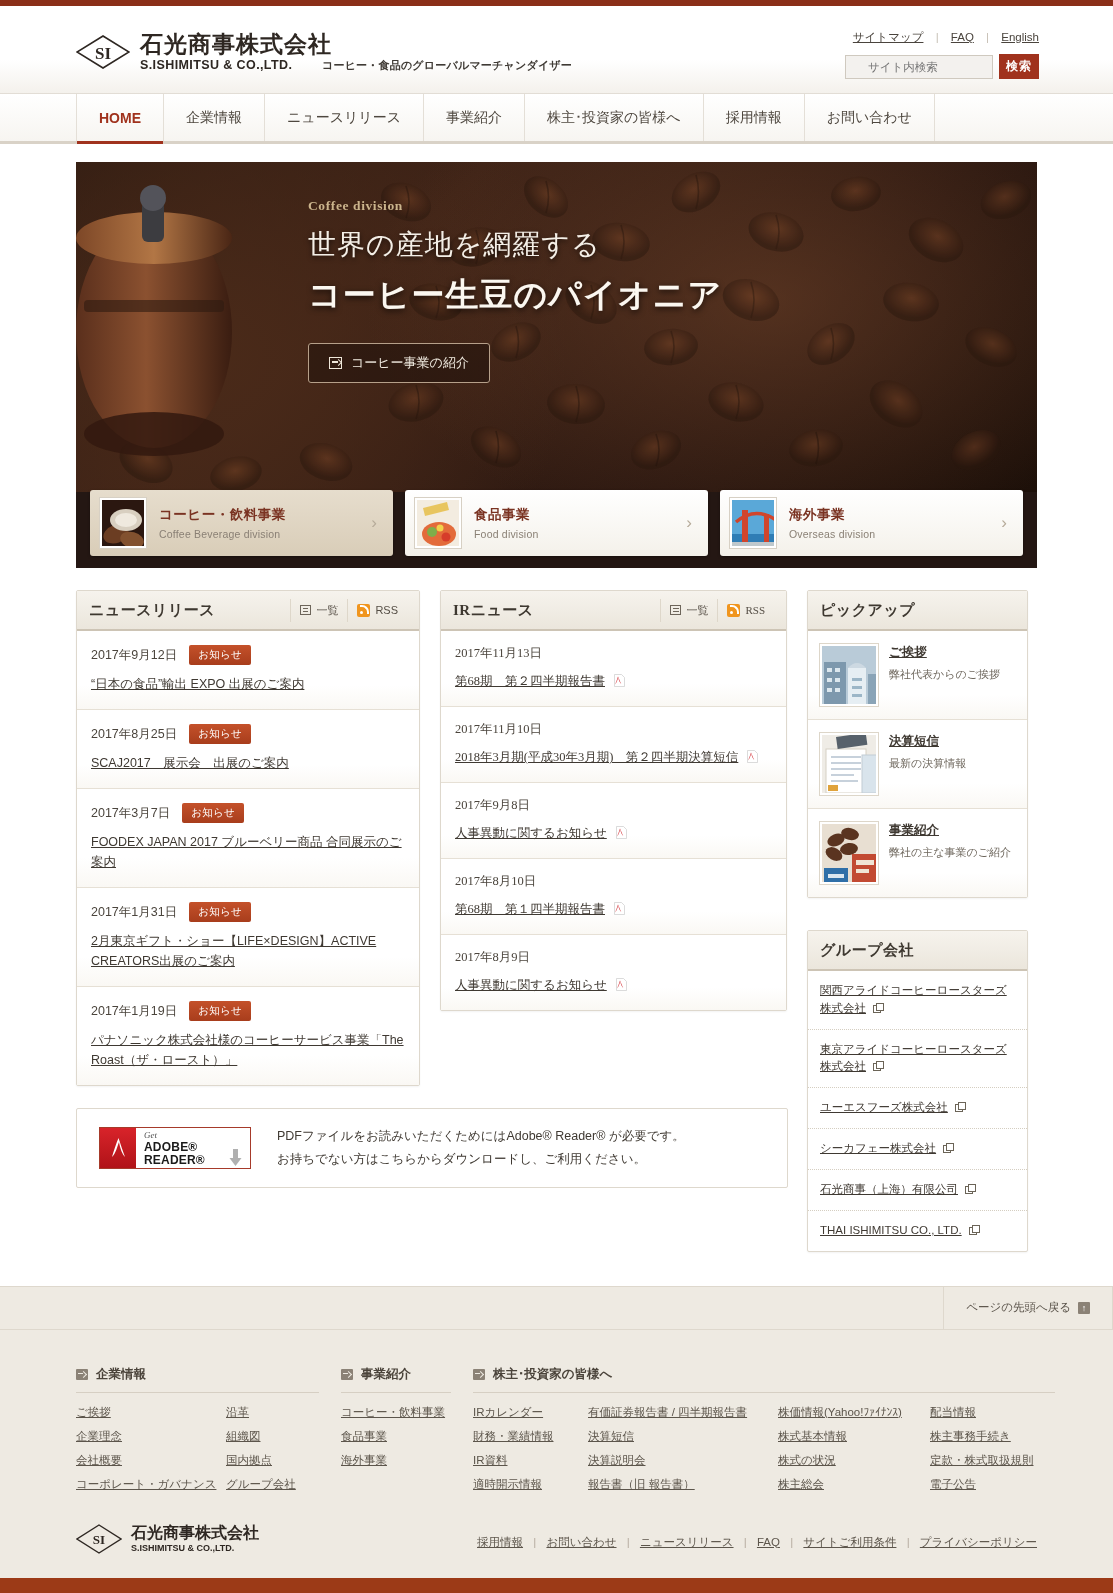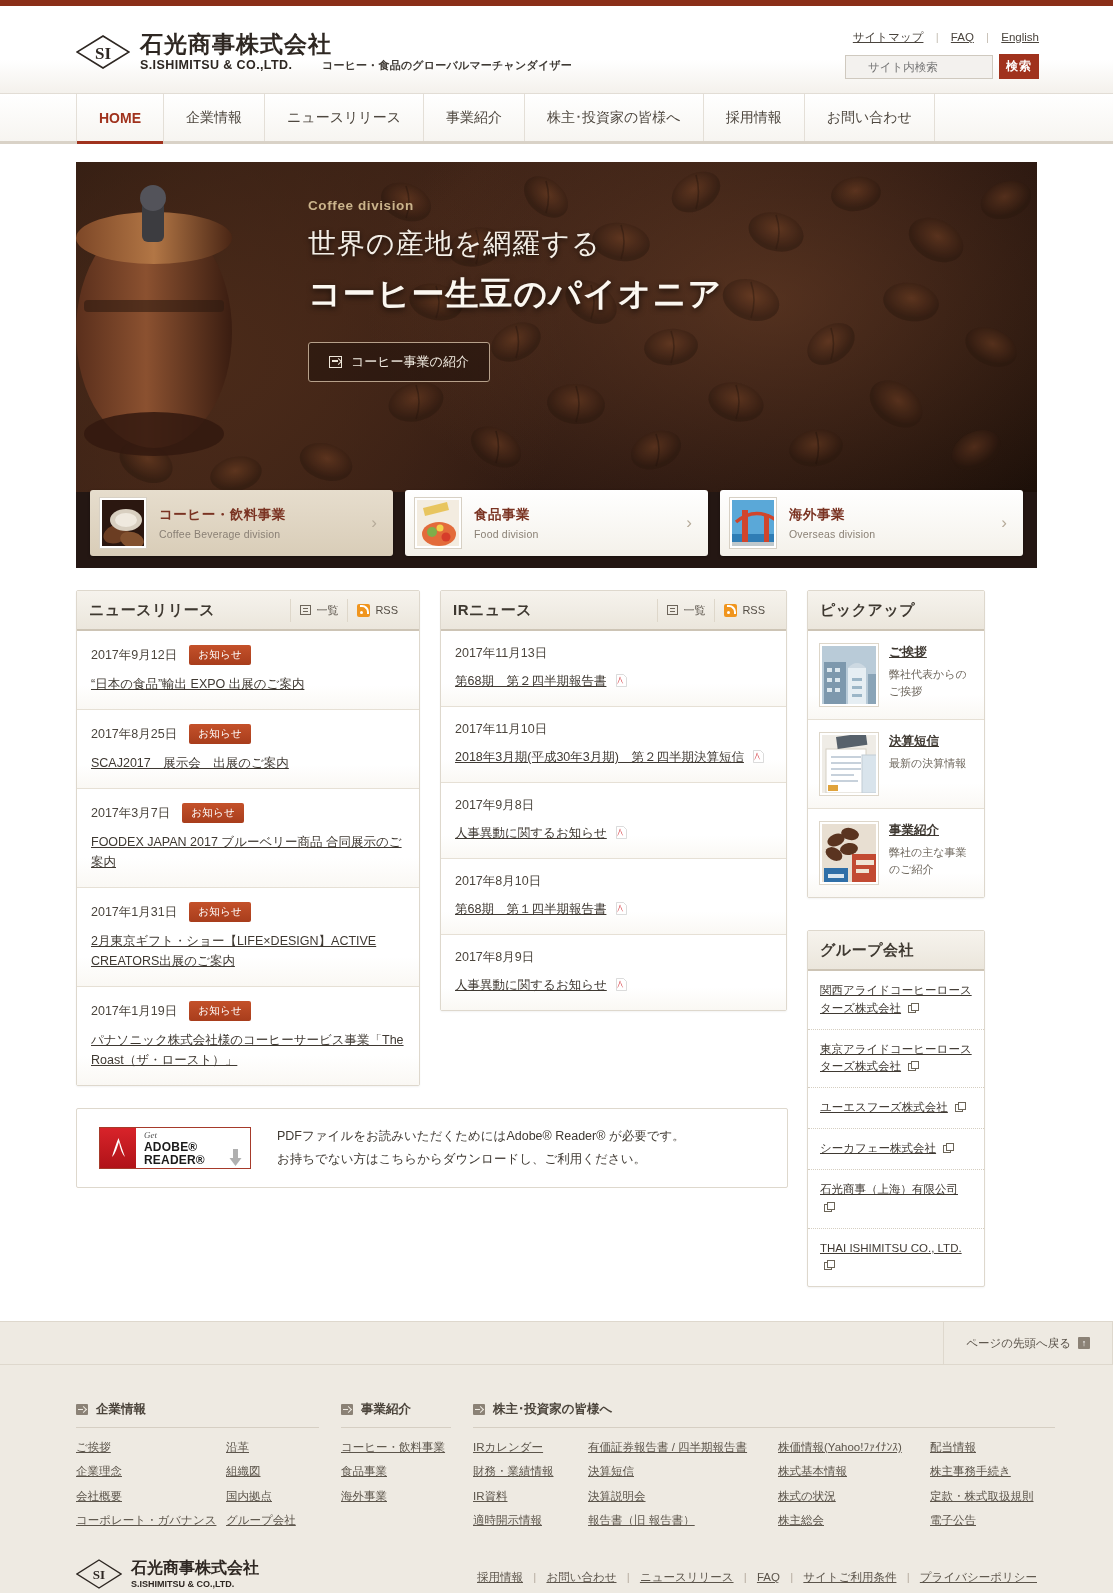--- a/index.html
+++ b/index.html
@@ -95,21 +95,21 @@
       radial-gradient(circle at 14% 58%, #4a2a19 0%, rgba(42,23,14,0) 42%),
       linear-gradient(135deg, #2c1a11 0%, #3e2317 32%, #2a1710 70%, #1d1009 100%);
   }
   .bean-field { position: absolute; inset: 0; opacity: .55; }
   .hero-grinder {
     position: absolute; left: -10px; top: 20px; width: 230px; height: 300px;
   }
   .hero-copy { position: absolute; left: 232px; top: 36px; }
   .hero-eyebrow {
     font-size: 13.5px; color: #cbb48c; letter-spacing: .6px; margin-bottom: 12px;
-    font-family: Liberation Sans, sans-serif; font-weight: bold;
+    font-family: Liberation Serif, serif; font-weight: bold;
   }
   .hero-l1 {
     font-size: 28px; color: #f4efe7; letter-spacing: 1px; font-weight: normal;
     text-shadow: 0 2px 5px rgba(0,0,0,.65); line-height: 1.35;
   }
   .hero-l2 {
     font-size: 33px; color: #fbf7f0; letter-spacing: 1px; font-weight: bold;
     text-shadow: 0 2px 6px rgba(0,0,0,.7); line-height: 1.3; margin-top: 10px;
   }
   .hero-btn {
@@ -149,22 +149,22 @@
   .div-en { font-size: 10.5px; color: #8a8075; margin-top: 4px; letter-spacing: .2px; }
   .div-chev {
     margin-left: auto; margin-right: 6px; color: #b6ab9a; font-size: 17px; font-weight: 300;
   }
 
   
   .main {
     width: 961px; margin: 22px auto 0; display: flex; gap: 20px; align-items: flex-start;
   }
   .col-news { width: 344px; }
-  .col-ir { width: 347px; }
-  .col-side { width: 178px; }
+  .col-ir { width: 347px; font-family: Liberation Serif, serif; }
+  .col-side { width: 221px; }
 
   .panel {
     border: 1px solid #ded8cd; background: #fff; border-radius: 2px;
     box-shadow: 0 1px 2px rgba(0,0,0,.05);
   }
   .panel-head {
     height: 40px; display: flex; align-items: center; padding: 0 12px;
     background: linear-gradient(to bottom,#f6f3ed,#ebe6dc);
     border-bottom: 2px solid #cdc4b5;
   }

